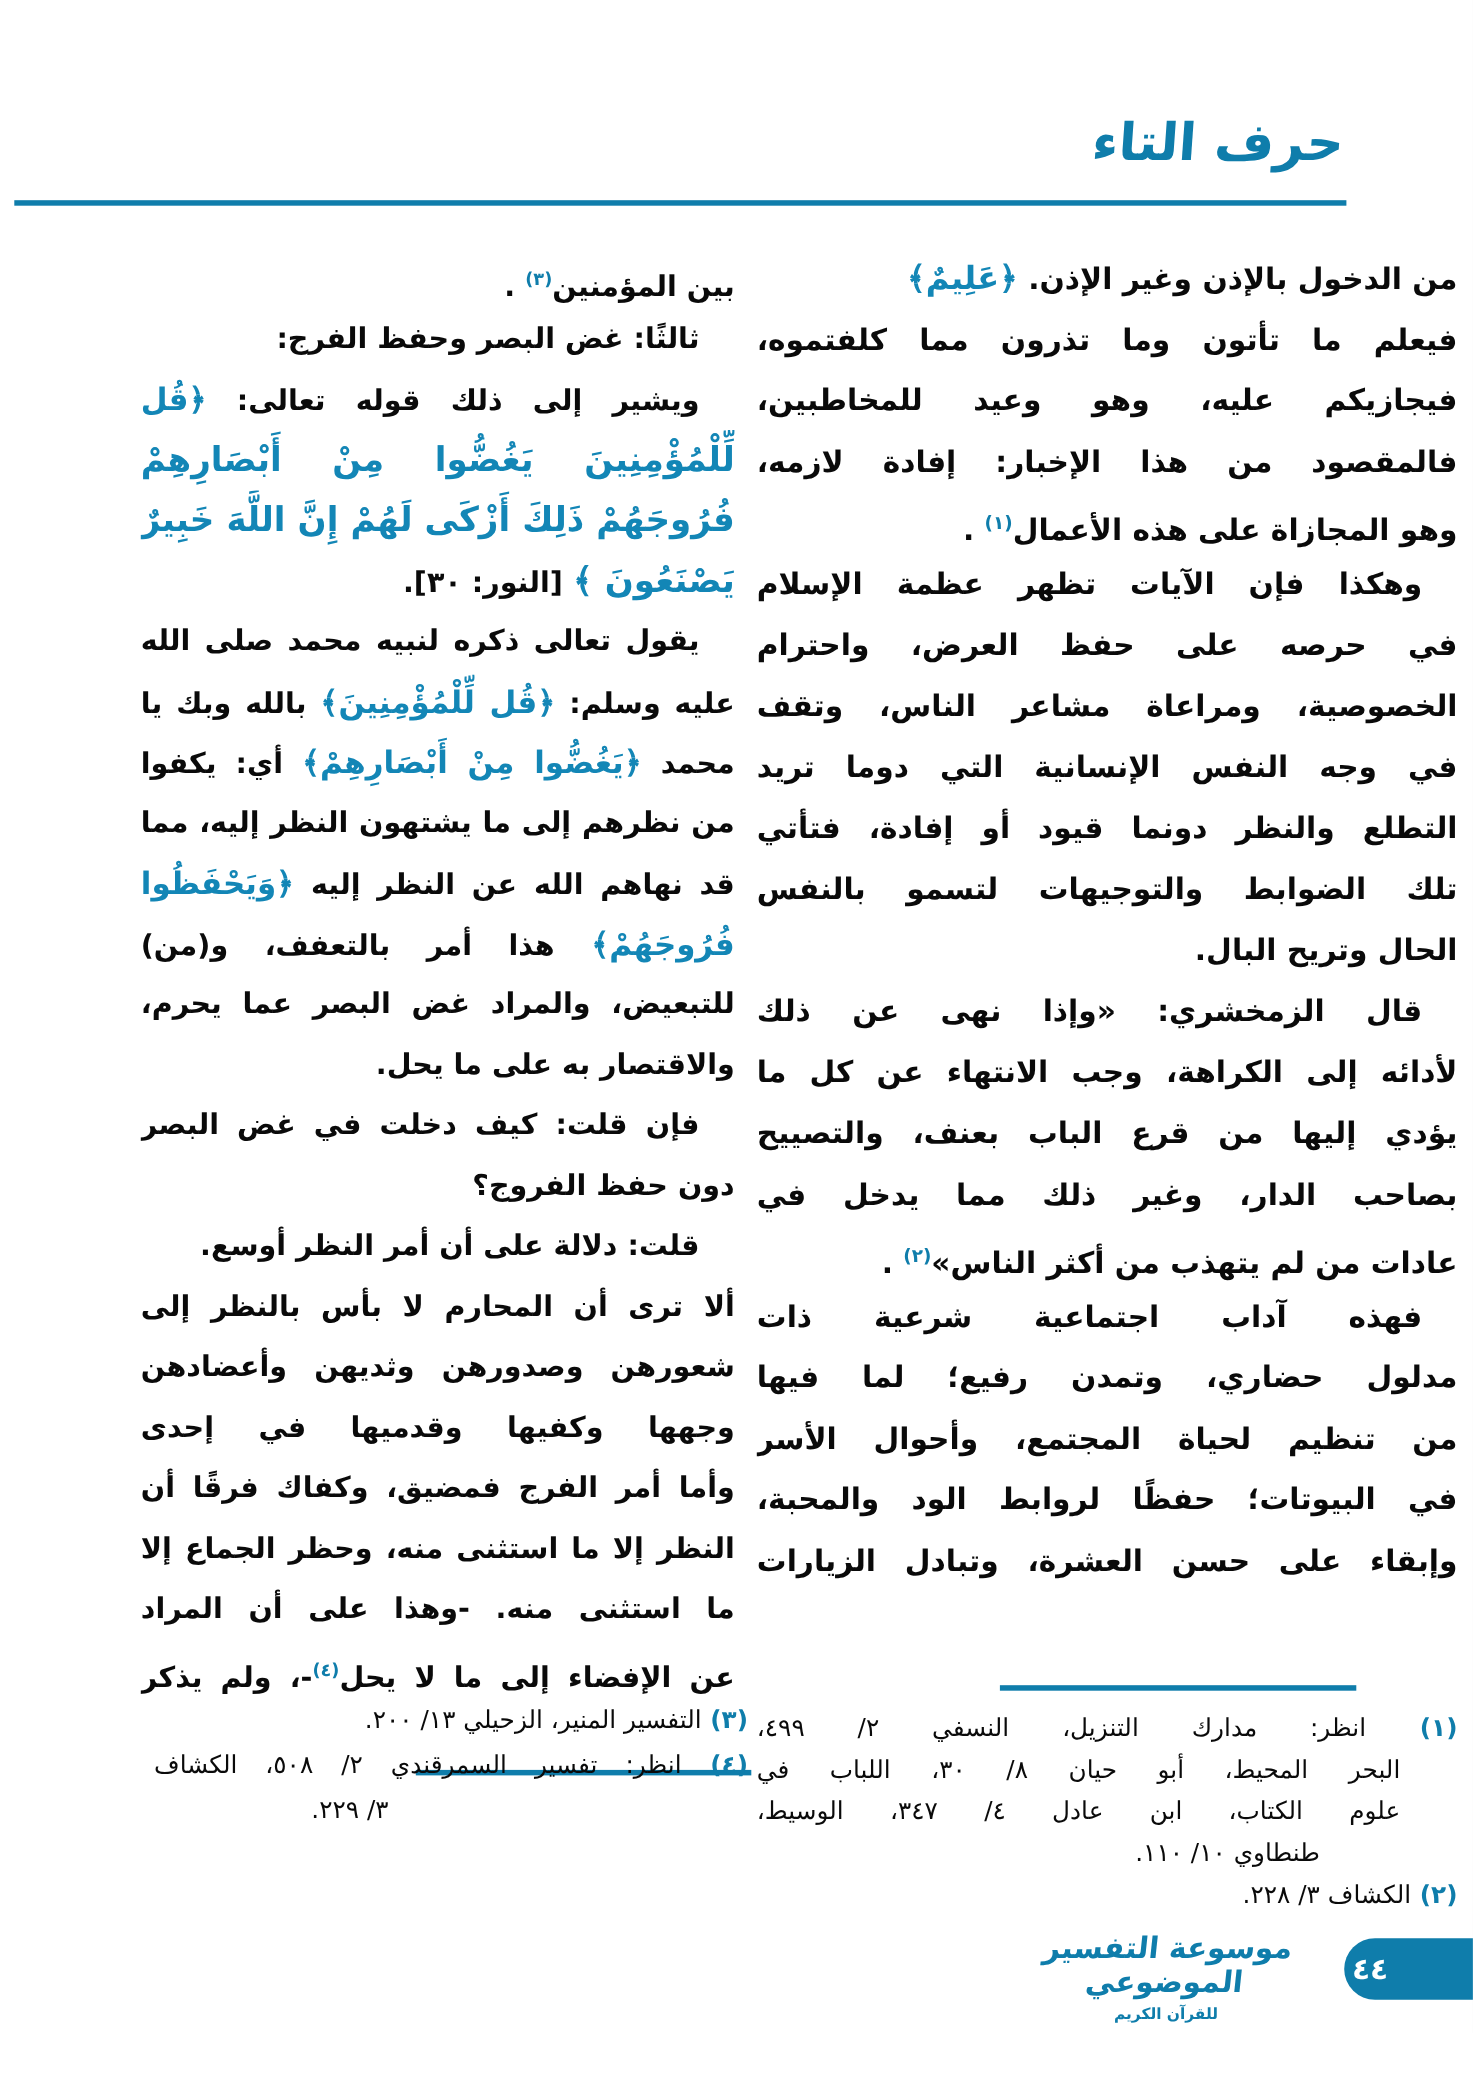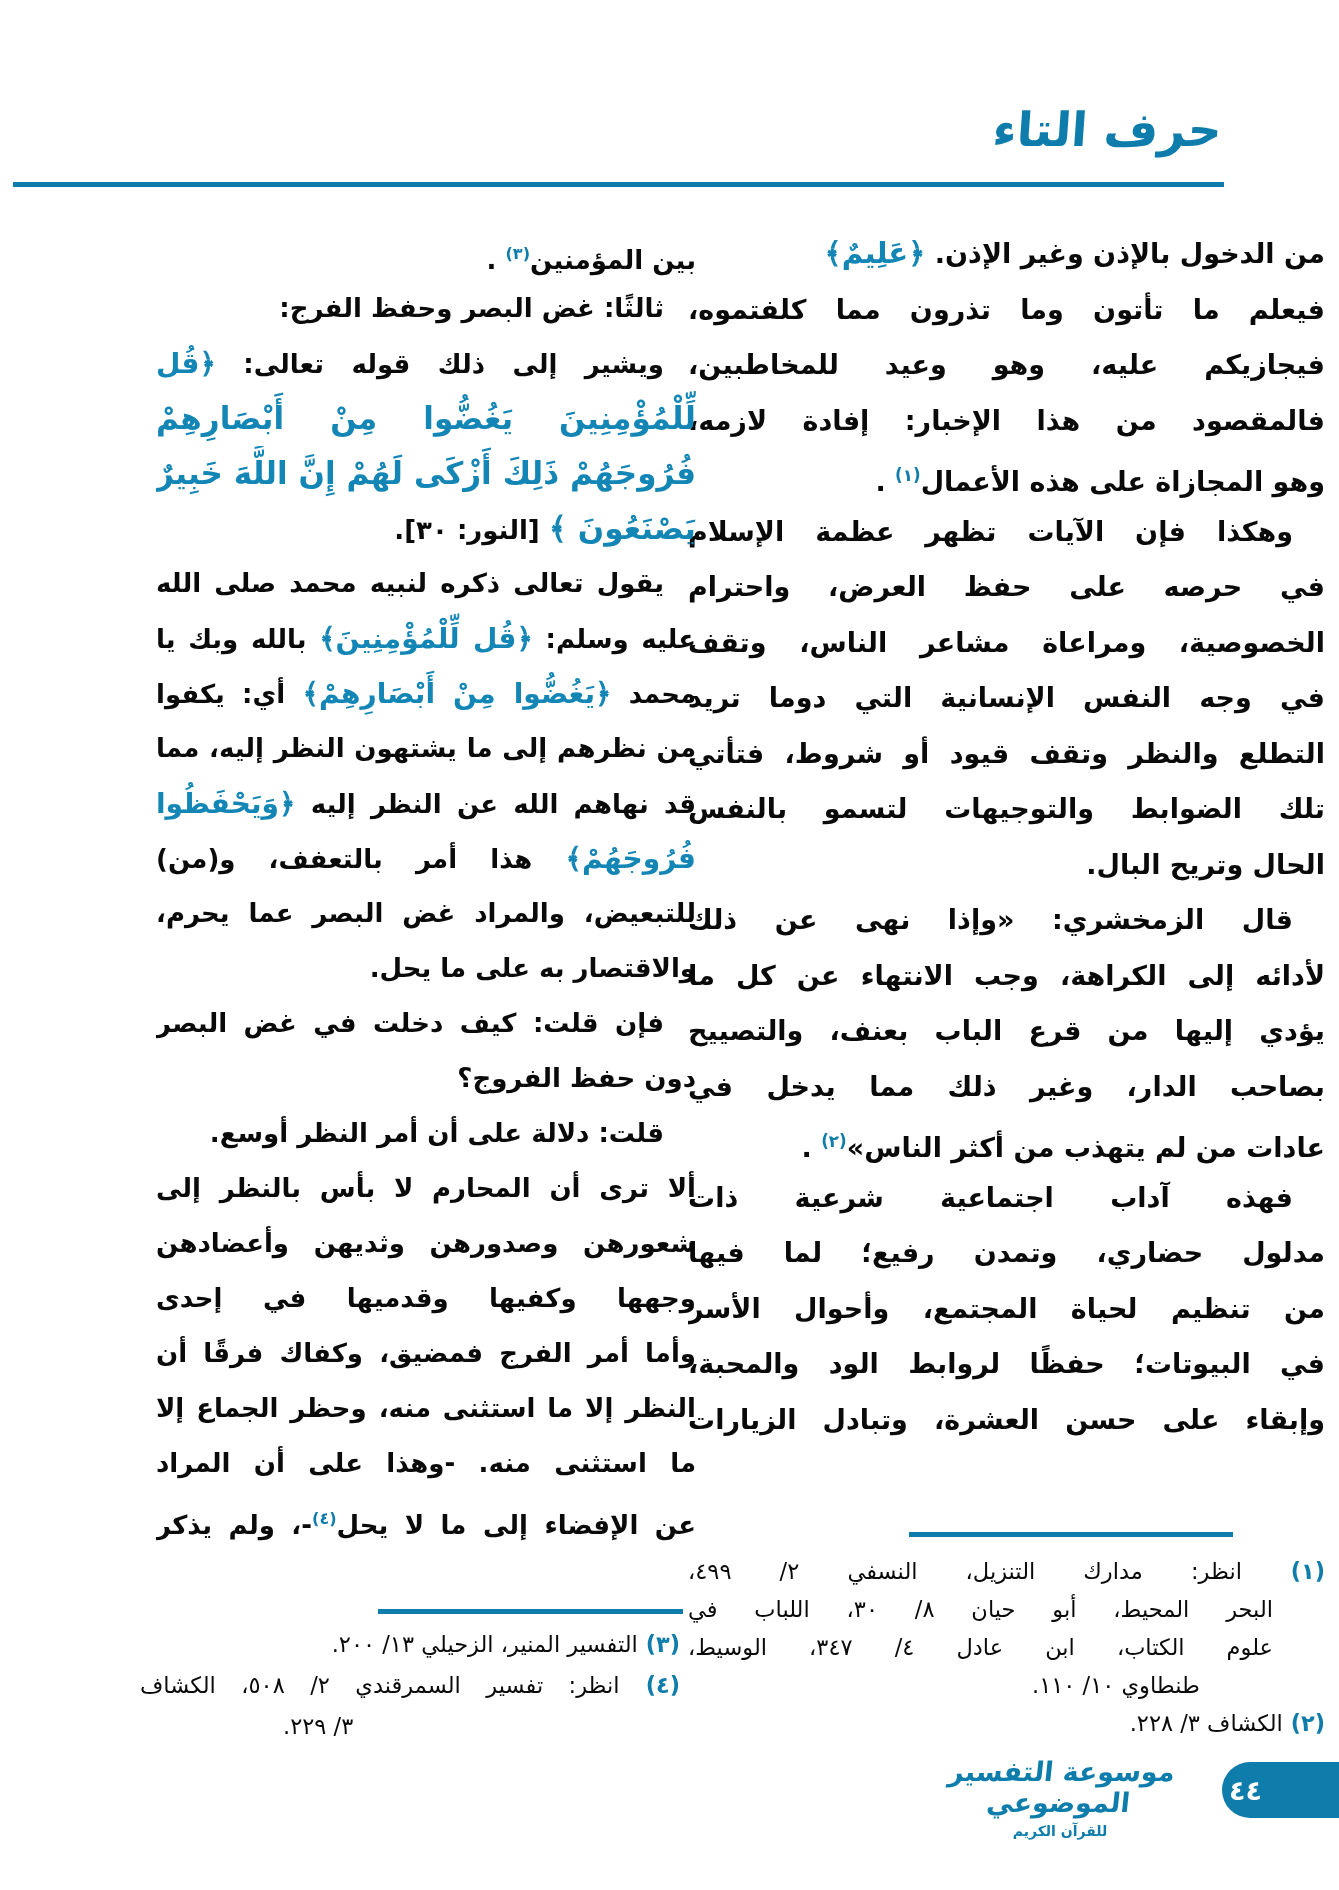--- a/index.html
+++ b/index.html
@@ -27,41 +27,41 @@
     letter-spacing:1px;
     transform:skewX(-4deg);
   }
   .header-rule{
     position:absolute;top:182px;left:13px;width:1211px;height:5px;
     background:var(--accent);
   }
   
   .col{position:absolute;top:226px;}
   .col-right{right:14px;width:637px;}
-  .col-left{left:156px;width:540px;}
+  .col-left{left:128px;width:540px;}
   .line{display:block;overflow:hidden;font-weight:700;}
   .col-right .line{height:55.5px;line-height:55.5px;font-size:27px;}
   .col-left  .line{height:55px;line-height:55px;font-size:26px;}
   .a-j{text-align:justify;text-align-last:justify;}
   .a-r{text-align:right;text-align-last:right;}
   .a-l{text-align:left;text-align-last:left;}
   .ind{padding-right:32px;}
   .seg-n{color:var(--ink);}
   .seg-b{color:var(--ink);font-weight:800;margin-top:47px;}
   .seg-q{color:var(--quran);font-size:1.08em;font-weight:800;}
   .big .seg-q{font-size:31px;letter-spacing:0.5px;}
   .seg-sup{color:var(--accent);font-size:0.62em;vertical-align:super;font-weight:700;}
   .seg-fm{color:var(--accent);font-weight:700;}
   
   .fn-sep{position:absolute;height:5px;background:var(--accent);}
   .fn-sep-right{top:1532px;left:909px;width:324px;}
   .fn-sep-left{top:1609px;left:378px;width:305px;}
   .fnblock{position:absolute;}
   .fn-right{top:1552px;right:14px;width:637px;}
-  .fn-left{top:1624px;left:140px;width:540px;}
+  .fn-left{top:1544px;left:140px;width:540px;}
   .fnblock .line{font-weight:500;font-size:22.5px;}
   .fn-right .line{height:38px;line-height:38px;}
   .fn-left .line{height:41px;line-height:41px;}
   
   .logo{
     position:absolute;top:1756px;left:928px;width:264px;
     text-align:center;color:var(--accent);line-height:1.15;
   }
   .logo-main{font-size:27px;font-weight:800;transform:skewX(-6deg);}
   .logo-sub{font-size:14px;font-weight:700;margin-top:5px;}
@@ -85,21 +85,21 @@
   <div class="col col-right">
       <div class="line a-r"><span class="seg-n">من الدخول بالإذن وغير الإذن. </span><span class="seg-q">﴿عَلِيمٌ﴾</span></div>
       <div class="line a-j"><span class="seg-n">فيعلم ما تأتون وما تذرون مما كلفتموه،</span></div>
       <div class="line a-j"><span class="seg-n">فيجازيكم عليه، وهو وعيد للمخاطبين،</span></div>
       <div class="line a-j"><span class="seg-n">فالمقصود من هذا الإخبار: إفادة لازمه،</span></div>
       <div class="line a-r"><span class="seg-n">وهو المجازاة على هذه الأعمال</span><span class="seg-sup">(١)</span><span class="seg-n"> .</span></div>
       <div class="line a-j ind"><span class="seg-n">وهكذا فإن الآيات تظهر عظمة الإسلام</span></div>
       <div class="line a-j"><span class="seg-n">في حرصه على حفظ العرض، واحترام</span></div>
       <div class="line a-j"><span class="seg-n">الخصوصية، ومراعاة مشاعر الناس، وتقف</span></div>
       <div class="line a-j"><span class="seg-n">في وجه النفس الإنسانية التي دوما تريد</span></div>
-      <div class="line a-j"><span class="seg-n">التطلع والنظر وتقف قيود أو شروط، فتأتي</span></div>
+      <div class="line a-j"><span class="seg-n">التطلع والنظر دونما قيود أو إفادة، فتأتي</span></div>
       <div class="line a-j"><span class="seg-n">تلك الضوابط والتوجيهات لتسمو بالنفس</span></div>
       <div class="line a-r"><span class="seg-n">الحال وتريح البال.</span></div>
       <div class="line a-j ind"><span class="seg-n">قال الزمخشري: «وإذا نهى عن ذلك</span></div>
       <div class="line a-j"><span class="seg-n">لأدائه إلى الكراهة، وجب الانتهاء عن كل ما</span></div>
       <div class="line a-j"><span class="seg-n">يؤدي إليها من قرع الباب بعنف، والتصييح</span></div>
       <div class="line a-j"><span class="seg-n">بصاحب الدار، وغير ذلك مما يدخل في</span></div>
       <div class="line a-r"><span class="seg-n">عادات من لم يتهذب من أكثر الناس»</span><span class="seg-sup">(٢)</span><span class="seg-n"> .</span></div>
       <div class="line a-j ind"><span class="seg-n">فهذه آداب اجتماعية شرعية ذات</span></div>
       <div class="line a-j"><span class="seg-n">مدلول حضاري، وتمدن رفيع؛ لما فيها</span></div>
       <div class="line a-j"><span class="seg-n">من تنظيم لحياة المجتمع، وأحوال الأسر</span></div>

